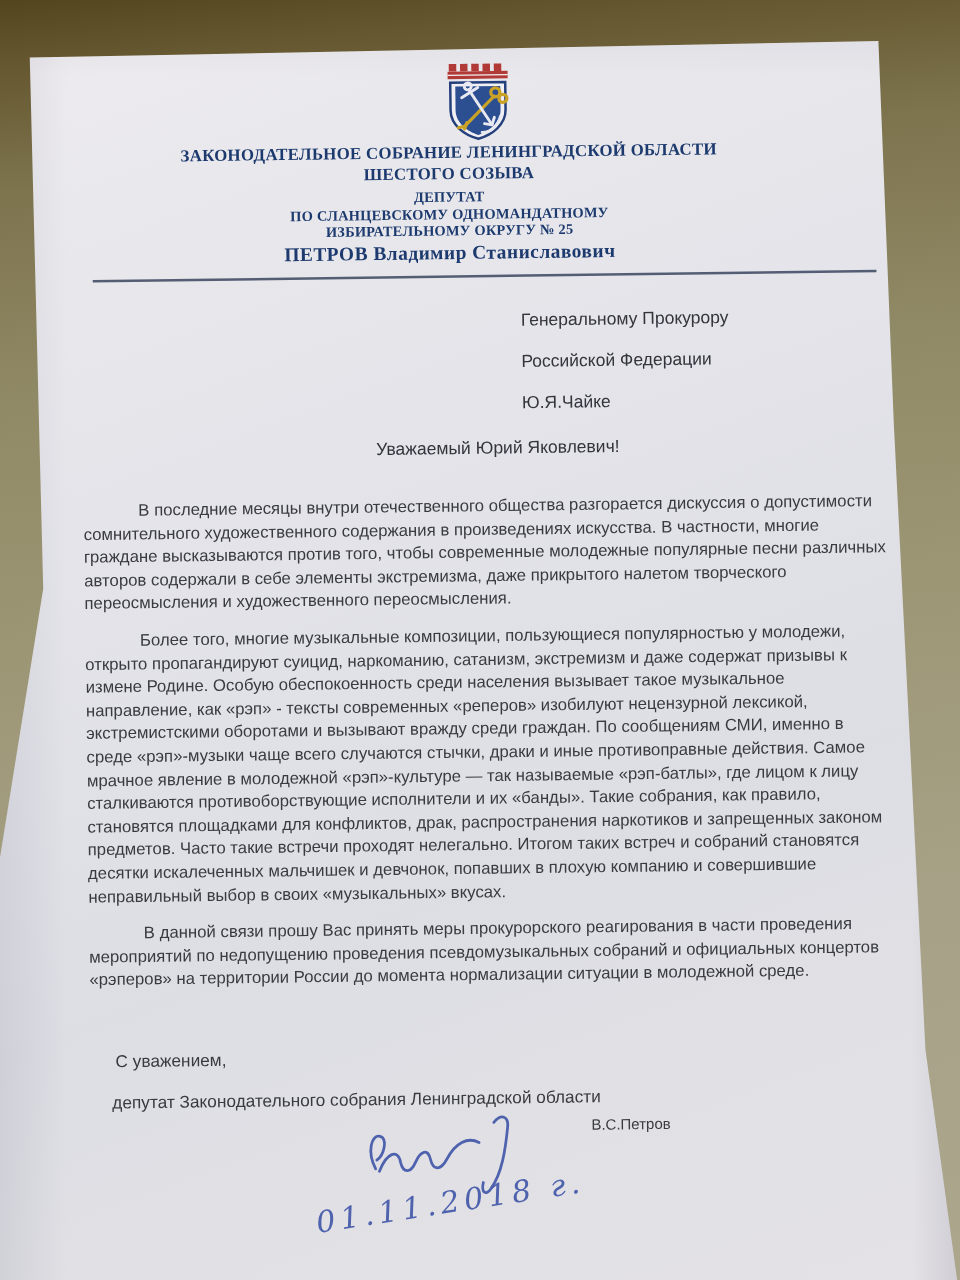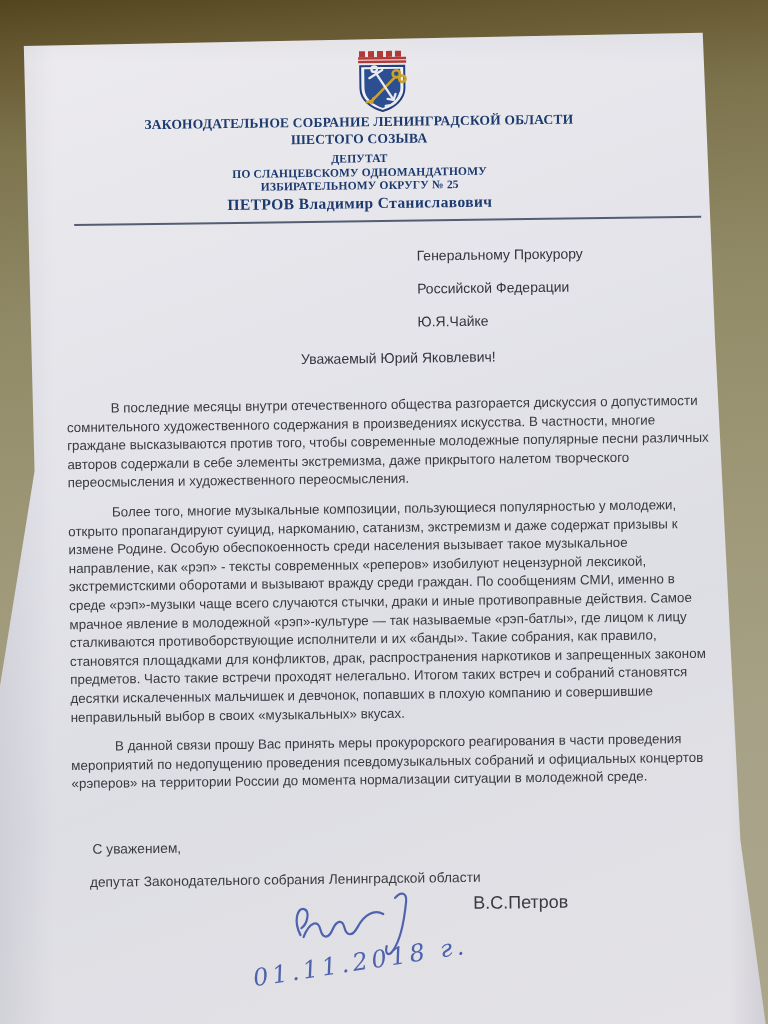--- a/index.html
+++ b/index.html
@@ -29,21 +29,21 @@
   .org{left:56px;top:114px;width:616px;font-size:13.5px;line-height:16.5px;letter-spacing:0.2px;}
   .role{left:56px;top:152px;width:616px;font-size:11.5px;line-height:13.5px;letter-spacing:0.2px;}
   .depname{left:56px;top:194px;width:616px;font-size:15.5px;letter-spacing:0.4px;}
   .rule{left:78px;top:220px;width:627px;height:2px;background:#39455e;opacity:0.85;}
   .addressee{left:420px;top:240px;width:260px;font-size:14px;line-height:33px;color:#33343c;}
   .salutation{left:303px;top:350px;font-size:14px;color:#33343c;}
   .bodytext{left:68px;top:396px;width:644px;font-size:13.4px;line-height:18.6px;color:#3a3b41;}
   .bodytext p{margin:0 0 11px 0;text-indent:44px;}
   .closing1{left:88px;top:838px;font-size:13.8px;color:#3a3b41;}
   .closing2{left:85px;top:871px;font-size:13.8px;color:#3a3b41;}
-  .signedname{left:468px;top:894px;font-size:18px;color:#3a3b41;}
+  .signedname{left:468px;top:894px;font-size:12px;color:#3a3b41;}
   .signature{left:268px;top:884px;}
   .handdate{
     left:246px;top:946px;width:240px;
     transform:rotate(-8deg);
     font-family:"DejaVu Serif",serif;font-style:italic;
     font-size:24px;letter-spacing:4px;color:#3f55a8;opacity:0.9;
   }
   .emblem{left:350px;top:48px;width:76px;height:66px;}
 </style>
 </head>

